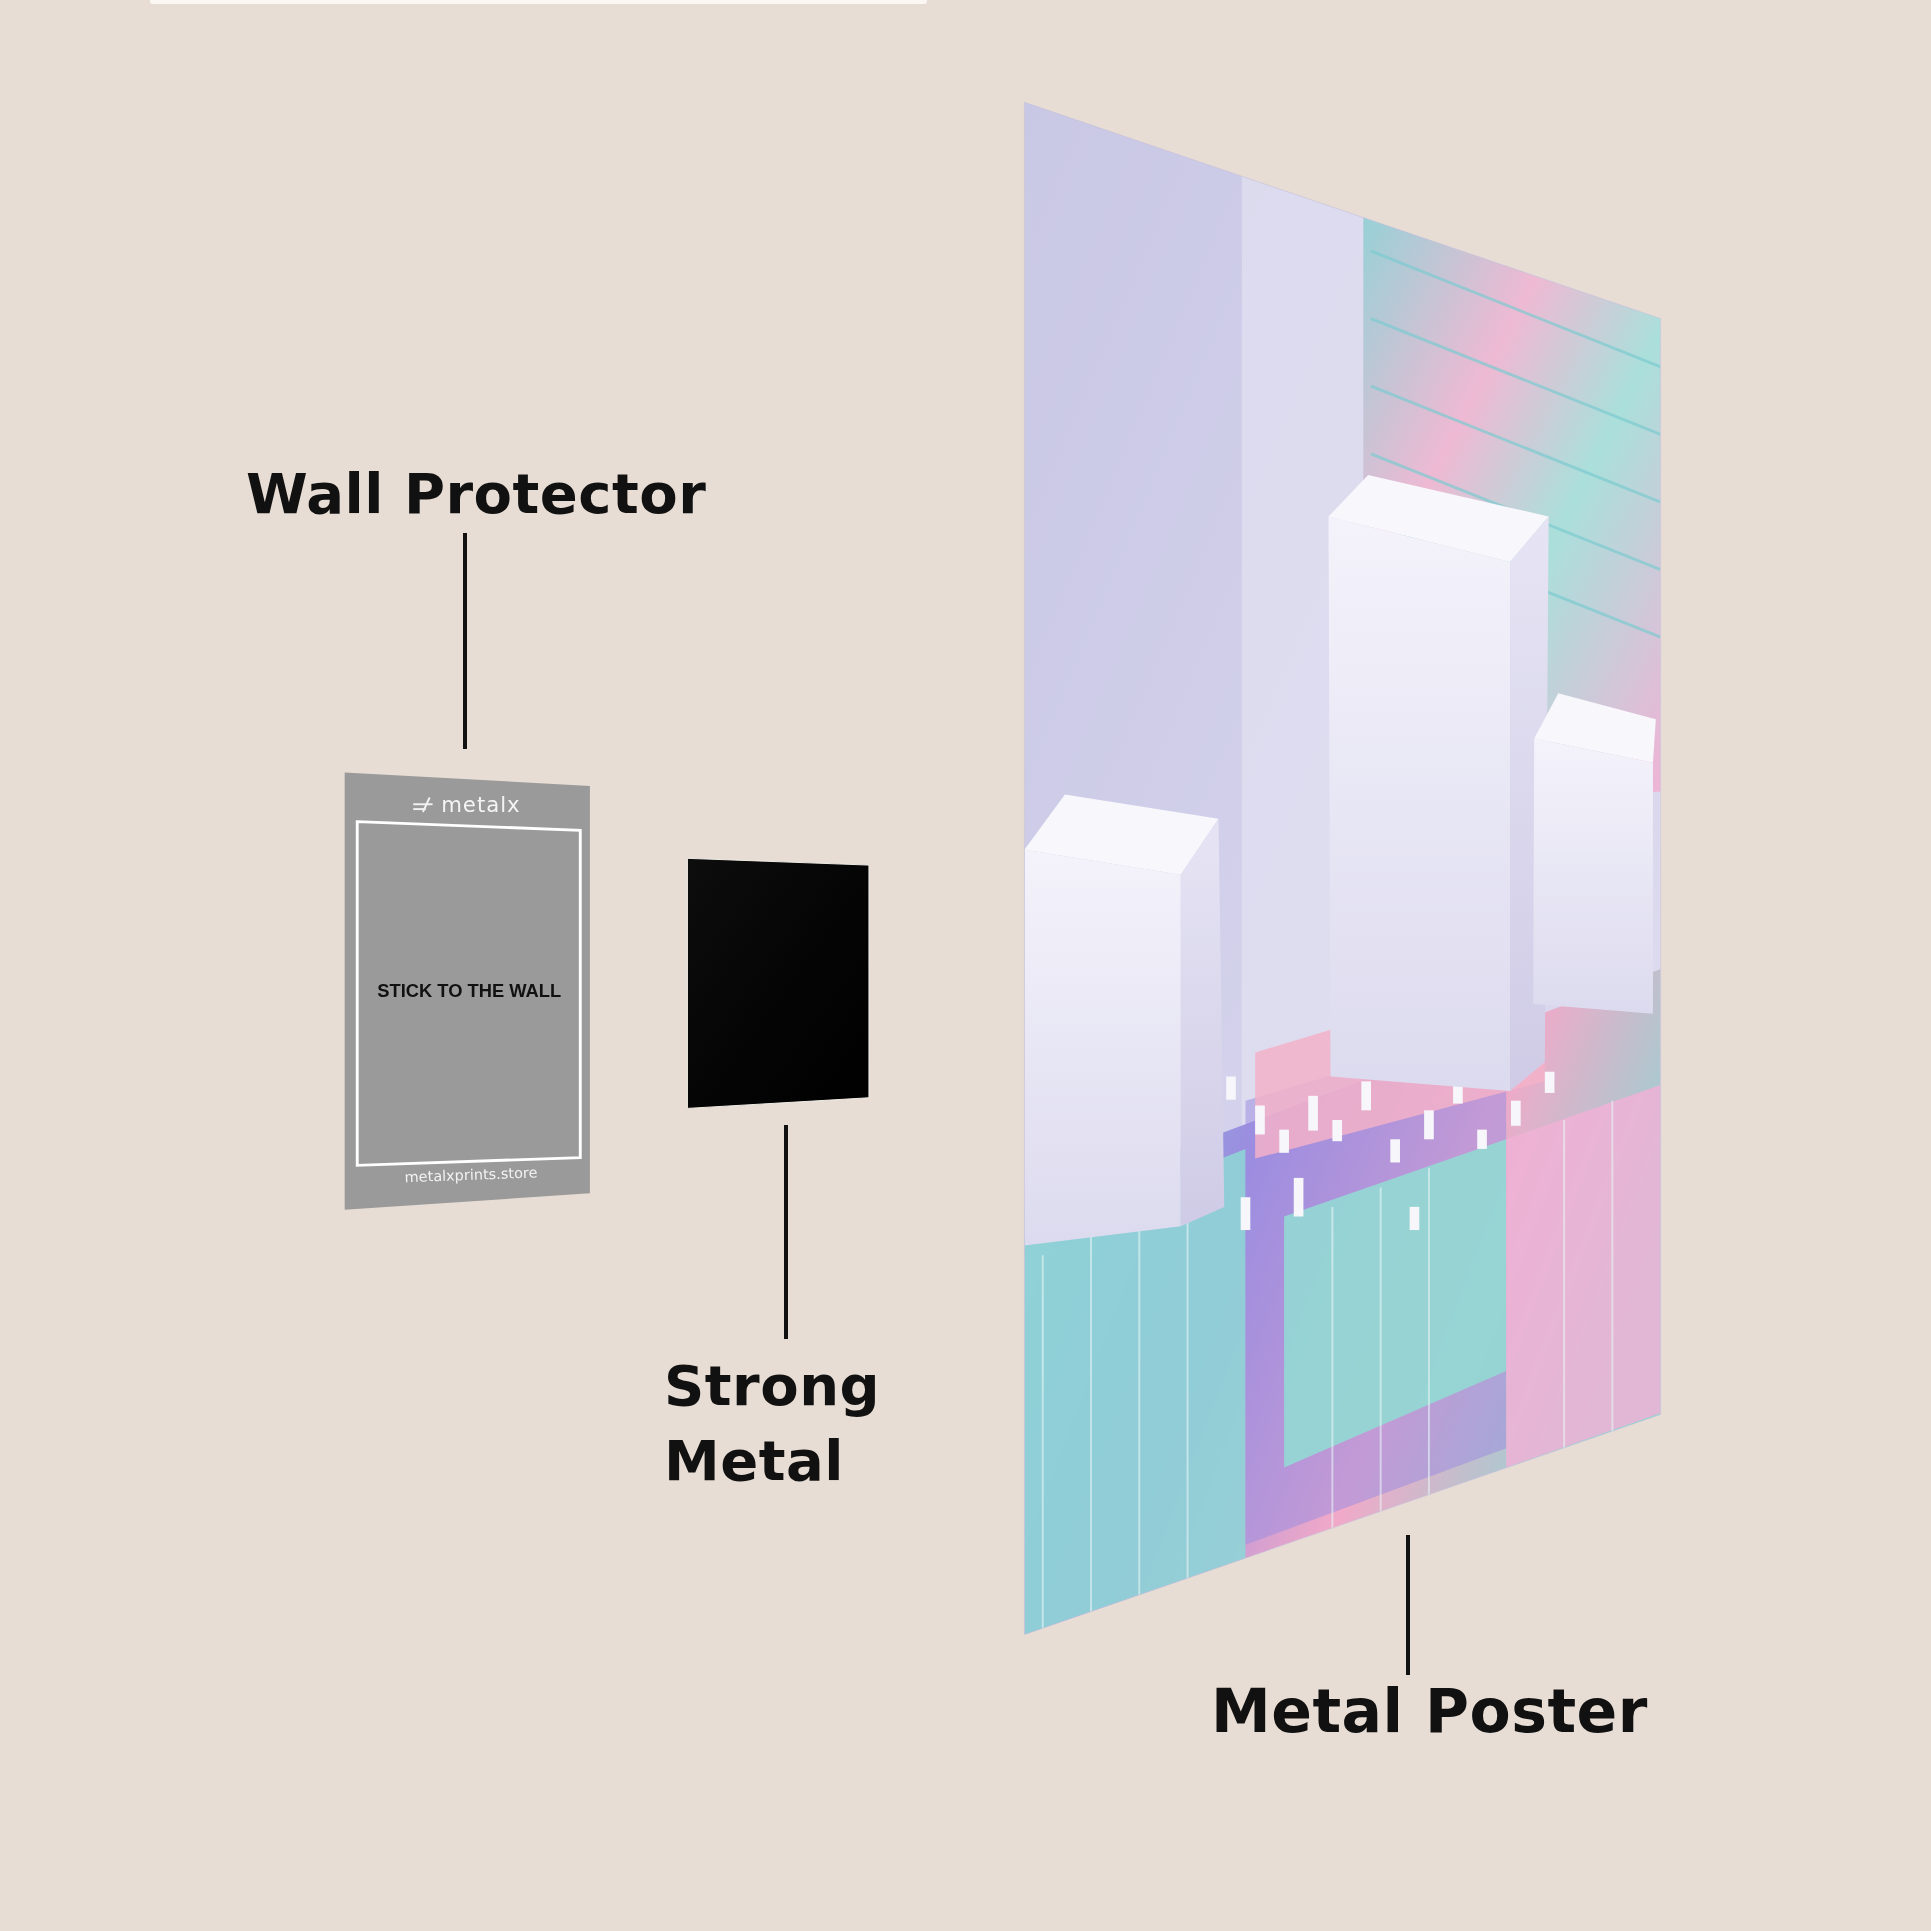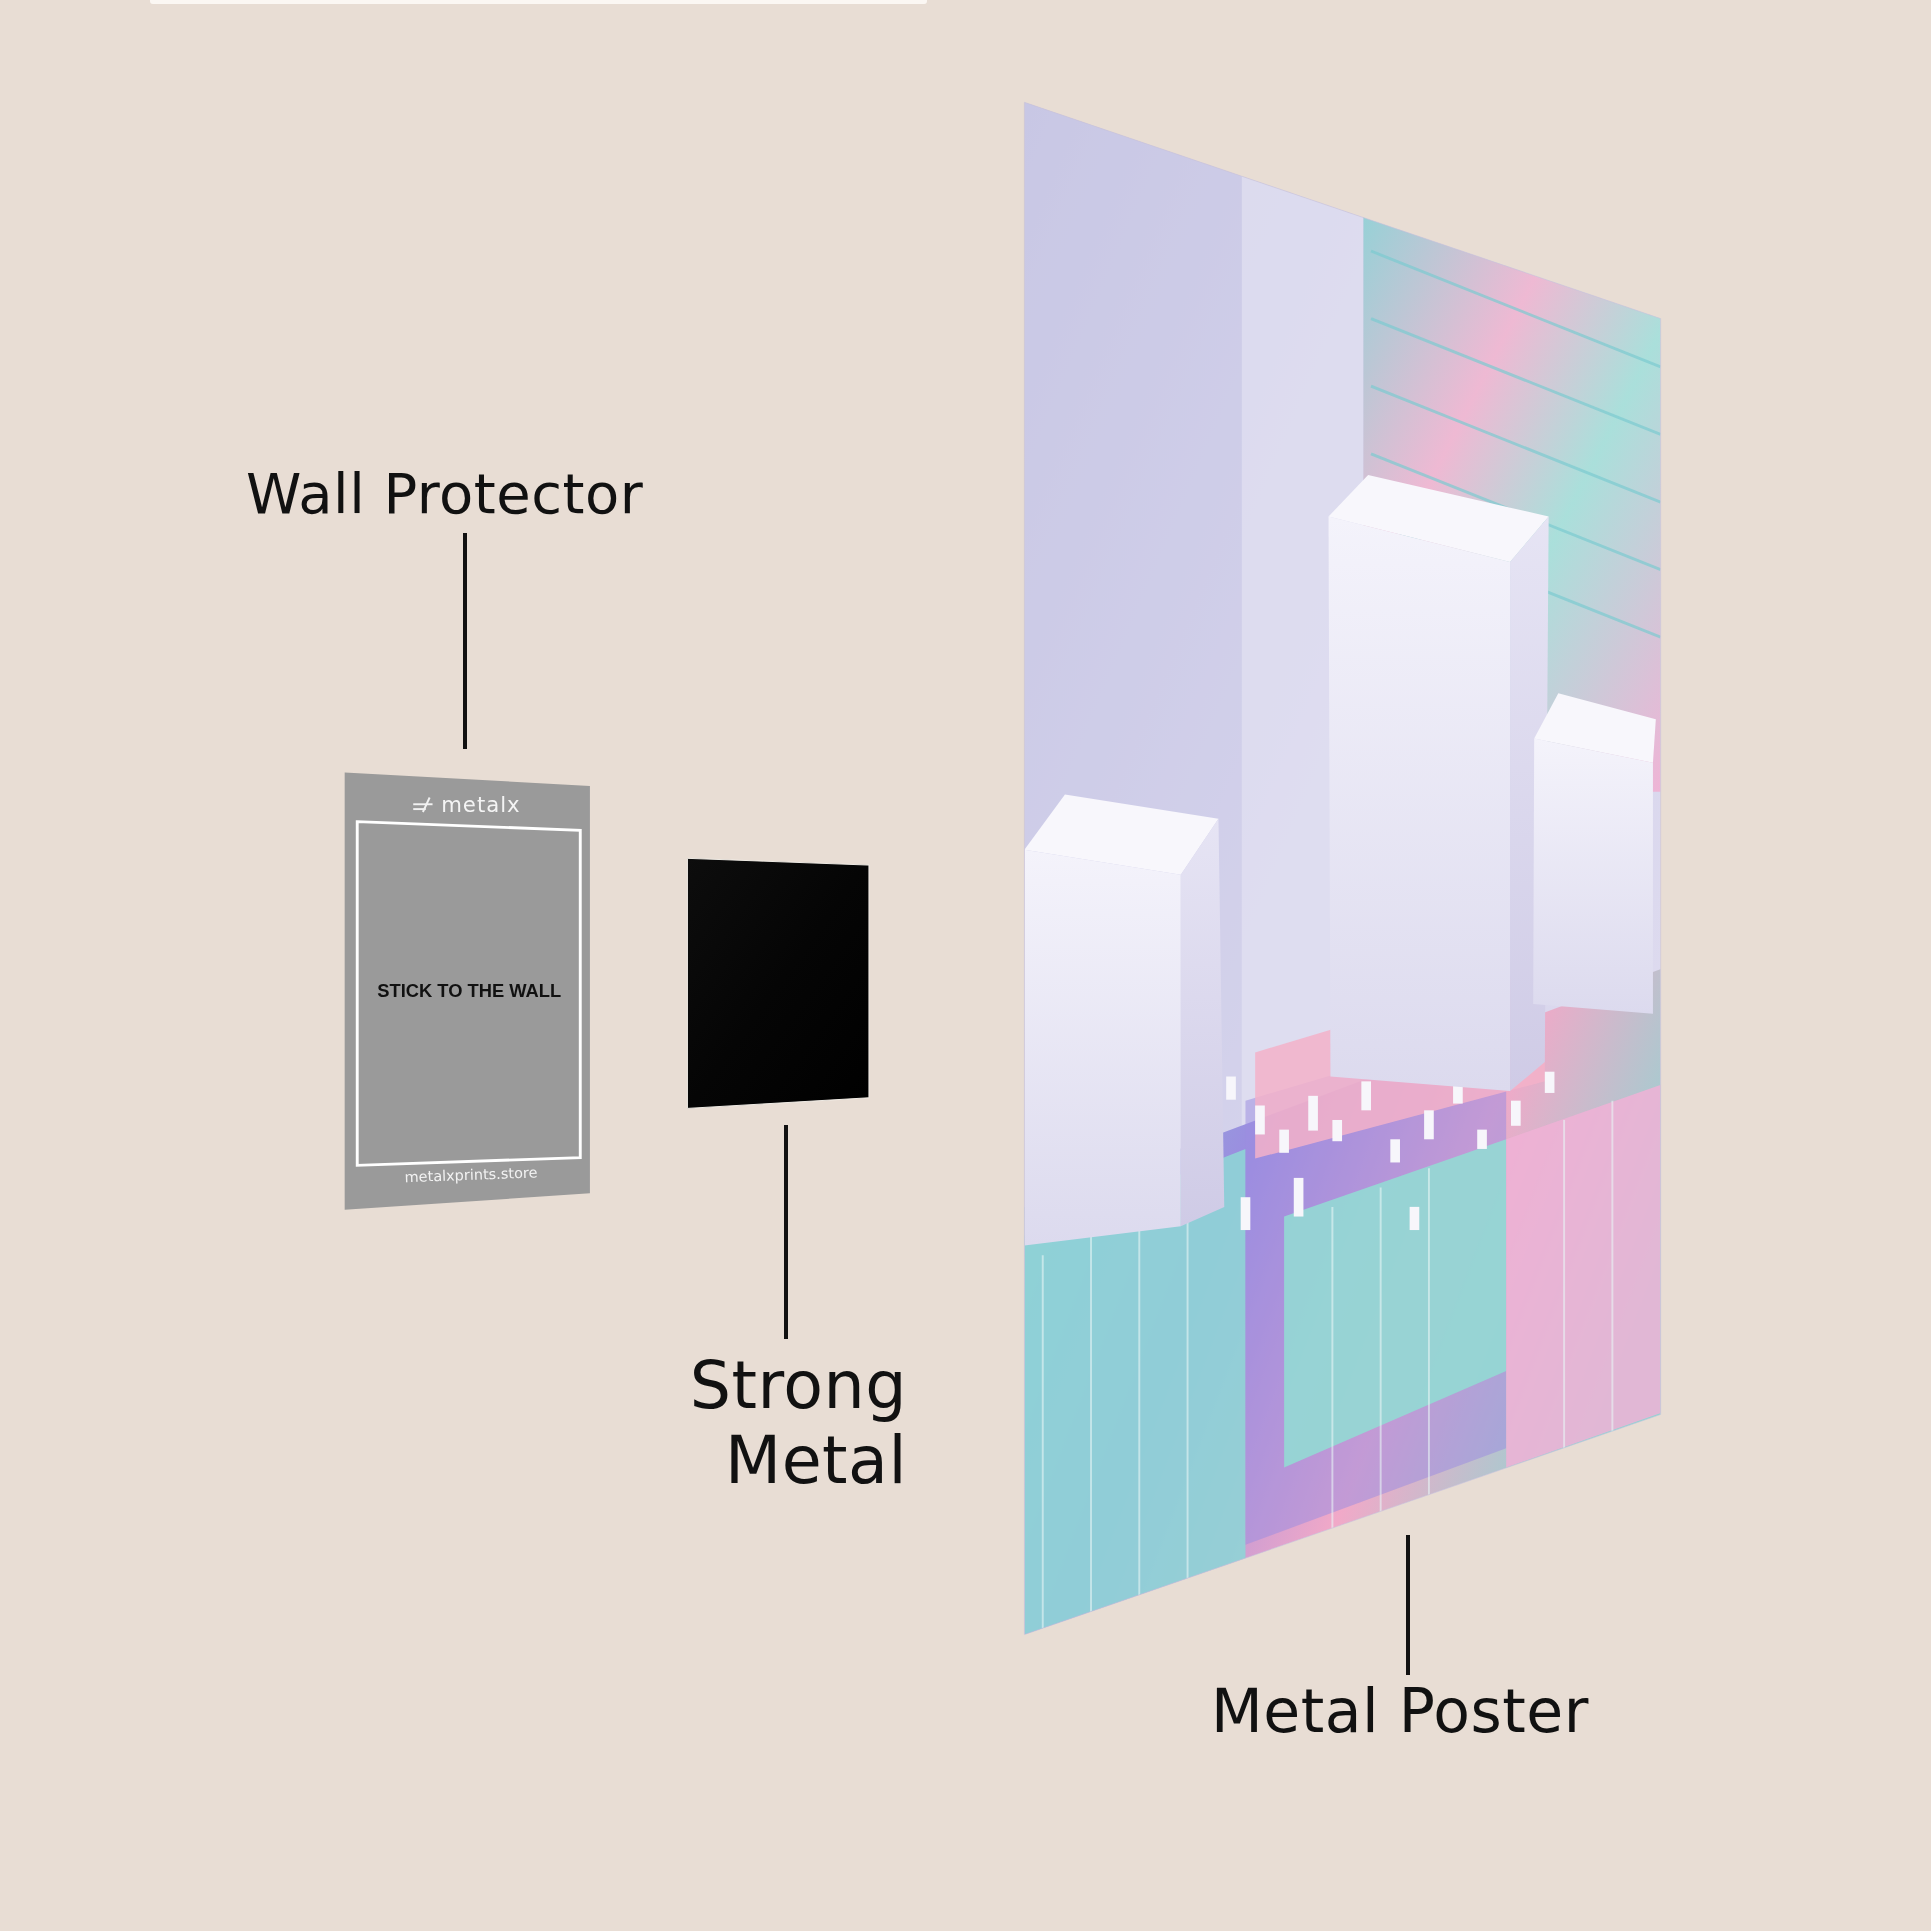--- a/index.html
+++ b/index.html
@@ -1,22 +1,22 @@
 <!DOCTYPE html>
 <html><head>
 <meta charset="utf-8">
 <style>
   html, body { margin:0; padding:0; }
   body { width:1931px; height:1931px; position:relative; overflow:hidden; background:#e8ddd4; font-family:"DejaVu Sans", sans-serif; }
   .topbar { position:absolute; left:150px; top:0; width:777px; height:3.9px; background:#fbf7f3; border-radius:0 0 2.9px 2.9px; }
   .scene { position:absolute; left:0; top:0; width:1931px; height:1931px; }
-  .label { position:absolute; color:#111; font-family:"DejaVu Sans", sans-serif; font-weight:400; letter-spacing:0.5px; white-space:nowrap; line-height:1; }
+  .label { position:absolute; color:#111; font-family:"DejaVu Sans", sans-serif; font-weight:700; letter-spacing:0.5px; white-space:nowrap; line-height:1; }
   .leader { position:absolute; background:#111; width:3.9px; }
   #label-wall { left:246px; top:466px; font-size:56px; }
-  #label-magnet { left:664px; top:1348px; width:243px; font-size:65px; text-align:right; line-height:75px; white-space:normal; }
+  #label-magnet { left:664px; top:1348px; width:243px; font-size:56px; text-align:left; line-height:75px; white-space:normal; }
   #label-poster { left:1211px; top:1681px; font-size:60px; }
   #leader-wall { left:463px; top:533px; height:216px; }
   #leader-magnet { left:784px; top:1125px; height:214px; }
   #leader-poster { left:1406px; top:1535px; height:140px; }
 </style>
 </head>
 <body>
 
 <div class="topbar"></div>
 

